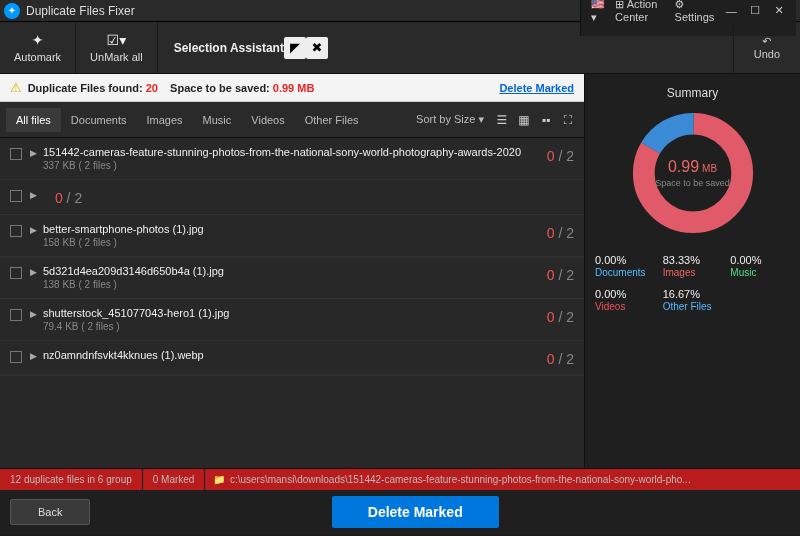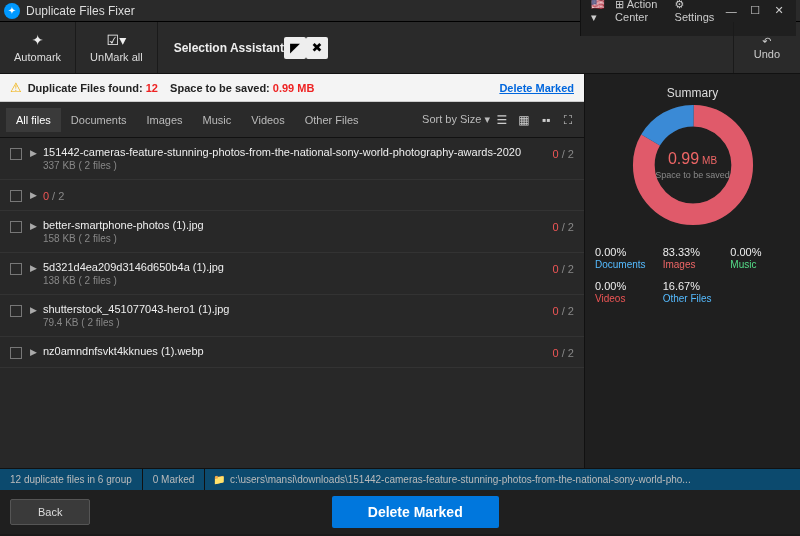--- a/index.html
+++ b/index.html
@@ -29,51 +29,51 @@
 .notice .warn { color: #f0ad00; margin-right: 6px; font-size: 13px; }
 .notice b { font-weight: bold; }
 .notice .red { color: #e22; font-weight: bold; }
 .notice .spacer { flex: 1; }
 .notice .delmark { color: #0066dd; font-weight: bold; text-decoration: underline; cursor: pointer; }
 
 .tabs { height: 36px; background: #2a2a2a; display: flex; align-items: center; padding: 0 6px; border-bottom: 1px solid #111; }
 .tab { padding: 6px 10px; color: #bbb; font-size: 11px; cursor: pointer; }
 .tab.active { background: #3a3a3a; color: #fff; }
 .tabs .flex { flex: 1; }
-.sortby { color: #bbb; font-size: 11px; cursor: pointer; }
+.sortby { color: #bbb; font-size: 11px; margin-right: 6px; cursor: pointer; }
 .viewbtn { width: 20px; height: 20px; color: #ccc; display: flex; align-items: center; justify-content: center; cursor: pointer; font-size: 12px; margin-left: 2px; }
 
 .list { flex: 1; overflow-y: auto; background: #282828; }
 .row { display: flex; align-items: flex-start; padding: 8px 10px; border-bottom: 1px solid #333; }
 .row .cb { width: 12px; height: 12px; border: 1px solid #777; margin-right: 8px; margin-top: 2px; cursor: pointer; flex-shrink: 0; }
 .row .expand { color: #aaa; margin-right: 6px; cursor: pointer; font-size: 9px; margin-top: 2px; flex-shrink: 0; }
 .row .info { flex: 1; min-width: 0; }
 .row .fname { color: #eee; font-size: 11px; white-space: nowrap; overflow: hidden; text-overflow: ellipsis; }
 .row .fsize { color: #888; font-size: 10px; margin-top: 2px; }
-.row .count { color: #888; font-size: 11px; white-space: nowrap; margin-left: 0; margin-top: 2px; }
+.row .count { color: #888; font-size: 14px; white-space: nowrap; margin-left: 12px; margin-top: 2px; }
 .row .count .z { color: #e55; }
 
-.summary-title { text-align: center; color: #ddd; font-size: 12px; margin-bottom: 0; }
+.summary-title { text-align: center; color: #ddd; font-size: 12px; margin-bottom: 8px; }
 .donut-wrap { display: flex; justify-content: center; margin-bottom: 16px; position: relative; }
 .donut { width: 130px; height: 130px; }
 .donut-center { position: absolute; top: 50%; left: 50%; transform: translate(-50%, -50%); text-align: center; }
 .donut-val { color: #e66; font-size: 16px; }
 .donut-unit { color: #e66; font-size: 10px; }
 .donut-lbl { color: #888; font-size: 9px; margin-top: 2px; }
 
 .stats { display: grid; grid-template-columns: 1fr 1fr 1fr; gap: 10px 8px; }
 .stat .pct { color: #eee; font-size: 11px; }
 .stat .slbl { font-size: 10px; margin-top: 1px; }
 .c-doc { color: #5bf; }
 .c-img { color: #e66; }
 .c-mus { color: #5d8; }
 .c-vid { color: #e55; }
 .c-oth { color: #5bf; }
 
-.statusbar { height: 22px; background: #0c4a6e; display: flex; align-items: center; font-size: 10px; color: #bbb; border-top: 1px solid #111; }
+.statusbar { height: 22px; background: #b91c1c; display: flex; align-items: center; font-size: 10px; color: #bbb; border-top: 1px solid #111; }
 .statusbar .cell { padding: 0 10px; border-right: 1px solid #111; height: 100%; display: flex; align-items: center; }
 .statusbar .path { flex: 1; padding: 0 8px; white-space: nowrap; overflow: hidden; text-overflow: ellipsis; display: flex; align-items: center; gap: 4px; }
 .folder-ic { color: #e8b431; }
 
 .footer { height: 44px; background: #1f1f1f; display: flex; align-items: center; padding: 0 10px; }
 .back-btn { background: #3a3a3a; color: #ddd; padding: 6px 27px; border: 1px solid #555; border-radius: 2px; cursor: pointer; font-size: 11px; }
 .del-btn { background: #0077dd; color: #fff; padding: 8px 36px; border: none; border-radius: 2px; cursor: pointer; font-size: 14px; font-weight: bold; margin: 0 auto; }
 </style>
 </head>
 <body>
@@ -109,21 +109,21 @@
     <div class="ic">↶</div>
     <div class="lbl">Undo</div>
   </div>
 </div>
 
 <div class="content">
   <div class="left">
     <div class="notice">
       <span class="warn">⚠</span>
       <b>Duplicate Files found:</b>&nbsp;
-      <span class="red">12</span>
+      <span class="red">20</span>
       &nbsp;&nbsp;&nbsp;&nbsp;
       <b>Space to be saved:</b>&nbsp;
       <span class="red">0.99 MB</span>
       <span class="spacer"></span>
       <span class="delmark">Delete Marked</span>
     </div>
 
     <div class="tabs">
       <div class="tab active">All files</div>
       <div class="tab">Documents</div>

